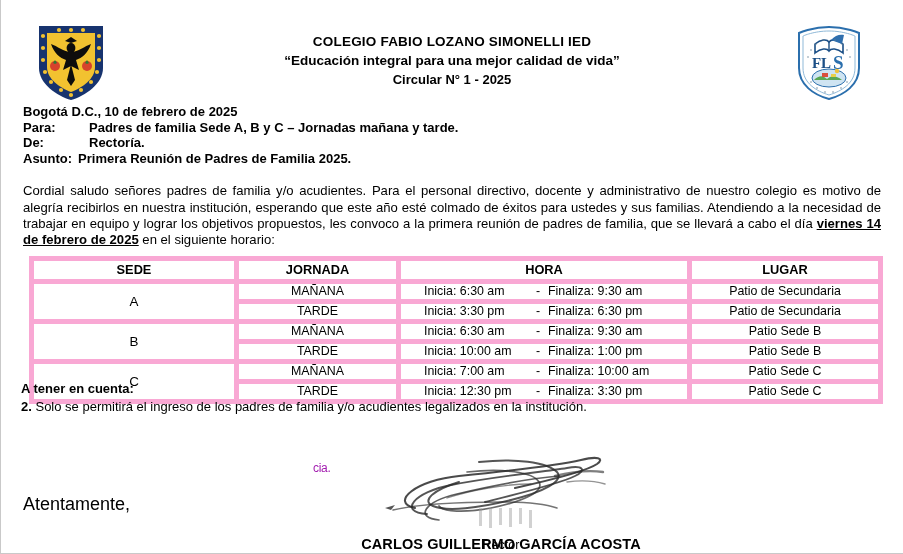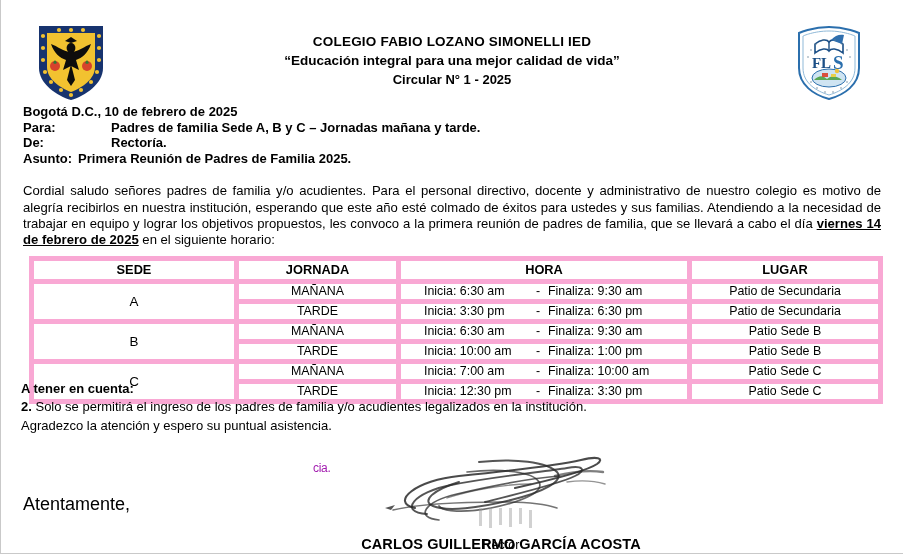--- a/index.html
+++ b/index.html
@@ -74,21 +74,21 @@
     position: absolute;
     left: 22px; top: 104px;
     width: 860px;
     font-size: 13px;
     font-weight: bold;
     line-height: 15.6px;
   }
   .meta-row { display: block; white-space: nowrap; }
   .meta-label {
     display: inline-block;
-    width: 88px;
+    width: 66px;
   }
   .meta-label.wide { width: auto; padding-right: 6px; }
 
   
   .para {
     position: absolute;
     left: 22px; top: 170px;
     width: 858px;
     font-size: 13.1px;
     line-height: 16.4px;
@@ -398,21 +398,20 @@
           </span>
         </td>
         <td>Patio Sede C</td>
       </tr>
     </tbody>
   </table>
 
   <div class="notes">
     <div class="notes-head note-line">A tener en cuenta:</div>
     <div class="note-line"><span class="note-num">2.</span><span> Solo se permitirá el ingreso de los padres de familia y/o acudientes legalizados en la institución.</span></div>
-    <div class="closing">Agradezco la atención y espero su puntual asistencia.</div>
   </div>
 
   <div class="ink-ghost">cia.</div>
 
   <div class="signoff">Atentamente,</div>
 
   <div class="signature-area">
     <svg class="signature-svg" viewBox="0 0 320 82">
       <g fill="none" stroke="#2a2a2a" stroke-linecap="round" stroke-linejoin="round">
         <path d="M96 56 C70 50 98 28 140 24 C190 19 236 14 262 8 C278 4 286 6 278 12 C268 19 232 28 196 36" stroke-width="2.1" opacity=".85"></path>

